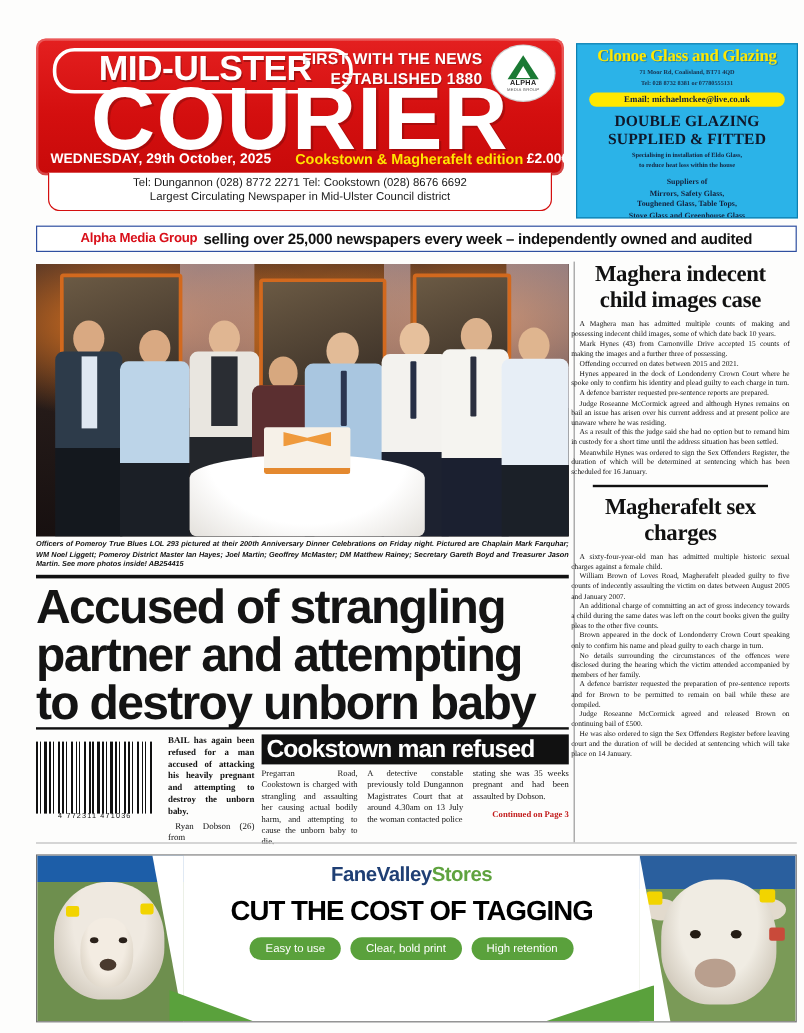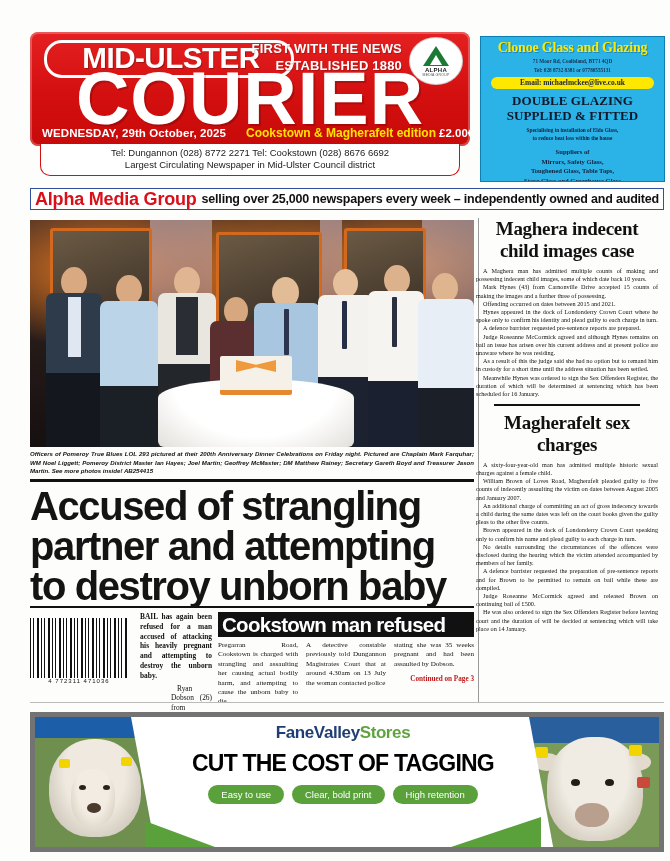--- a/index.html
+++ b/index.html
@@ -270,21 +270,21 @@
     box-sizing: border-box;
     display: flex;
     align-items: center;
     justify-content: center;
     white-space: nowrap;
   }
   .alpha-red {
     color: #d9101a;
     font-family: "Liberation Sans", sans-serif;
     font-weight: bold;
-    font-size: 18px;
+    font-size: 11px;
     letter-spacing: -.2px;
   }
   .alpha-rest {
     color: #111111;
     font-family: "Liberation Sans", sans-serif;
     font-weight: bold;
     font-size: 12.5px;
     margin-left: 5px;
     letter-spacing: -.2px;
   }
@@ -497,21 +497,21 @@
   }
 
   
   .fv-ad {
     position: absolute;
     left: 30px;
     top: 712px;
     width: 634px;
     height: 140px;
     background: #ffffff;
-    border: 5px solid #737373;
+    border: 1px solid #737373;
     box-sizing: border-box;
     overflow: hidden;
   }
   .fv-left {
     position:absolute; left:0; top:0; width:122px; height:100%;
     background: linear-gradient(180deg,#1d5ea8 0 16%, #6e8f4e 16% 100%);
     overflow:hidden;
   }
   .fv-left .sheep {
     position:absolute; left:14px; top:22px; width:92px;height:98px;
@@ -727,21 +727,21 @@
   <div class="headline">Accused of strangling partner and attempting to destroy unborn baby</div>
 
   <div class="rule-thick" style="top:606px;height:2px;"></div>
 
   <div class="lower">
     <div class="barcode"></div>
     <div class="barcode-num">4 772311 471036</div>
 
     <div class="lead-col">
       <b>BAIL has again been refused for a man accused of attacking his heavily pregnant and attempting to destroy the unborn baby.</b>
-      <div style="margin-top:3px;text-indent:6px;margin-left:31px;">Ryan Dobson (26) from</div>
+      <div style="margin-top:3px;text-indent:6px;">Ryan Dobson (26) from</div>
     </div>
 
     <div class="cook-head">Cookstown man refused bail</div>
 
     <div class="cook-cols">
       <div class="col">Pregarran Road, Cookstown is charged with strangling and assaulting her causing actual bodily harm, and attempting to cause the unborn baby to die.</div>
       <div class="col">A detective constable previously told Dungannon Magistrates Court that at around 4.30am on 13 July the woman contacted police</div>
       <div class="col">
         <span>stating she was 35 weeks pregnant and had been assaulted by Dobson.</span>
         <div class="cont-note">Continued on Page 3</div>

